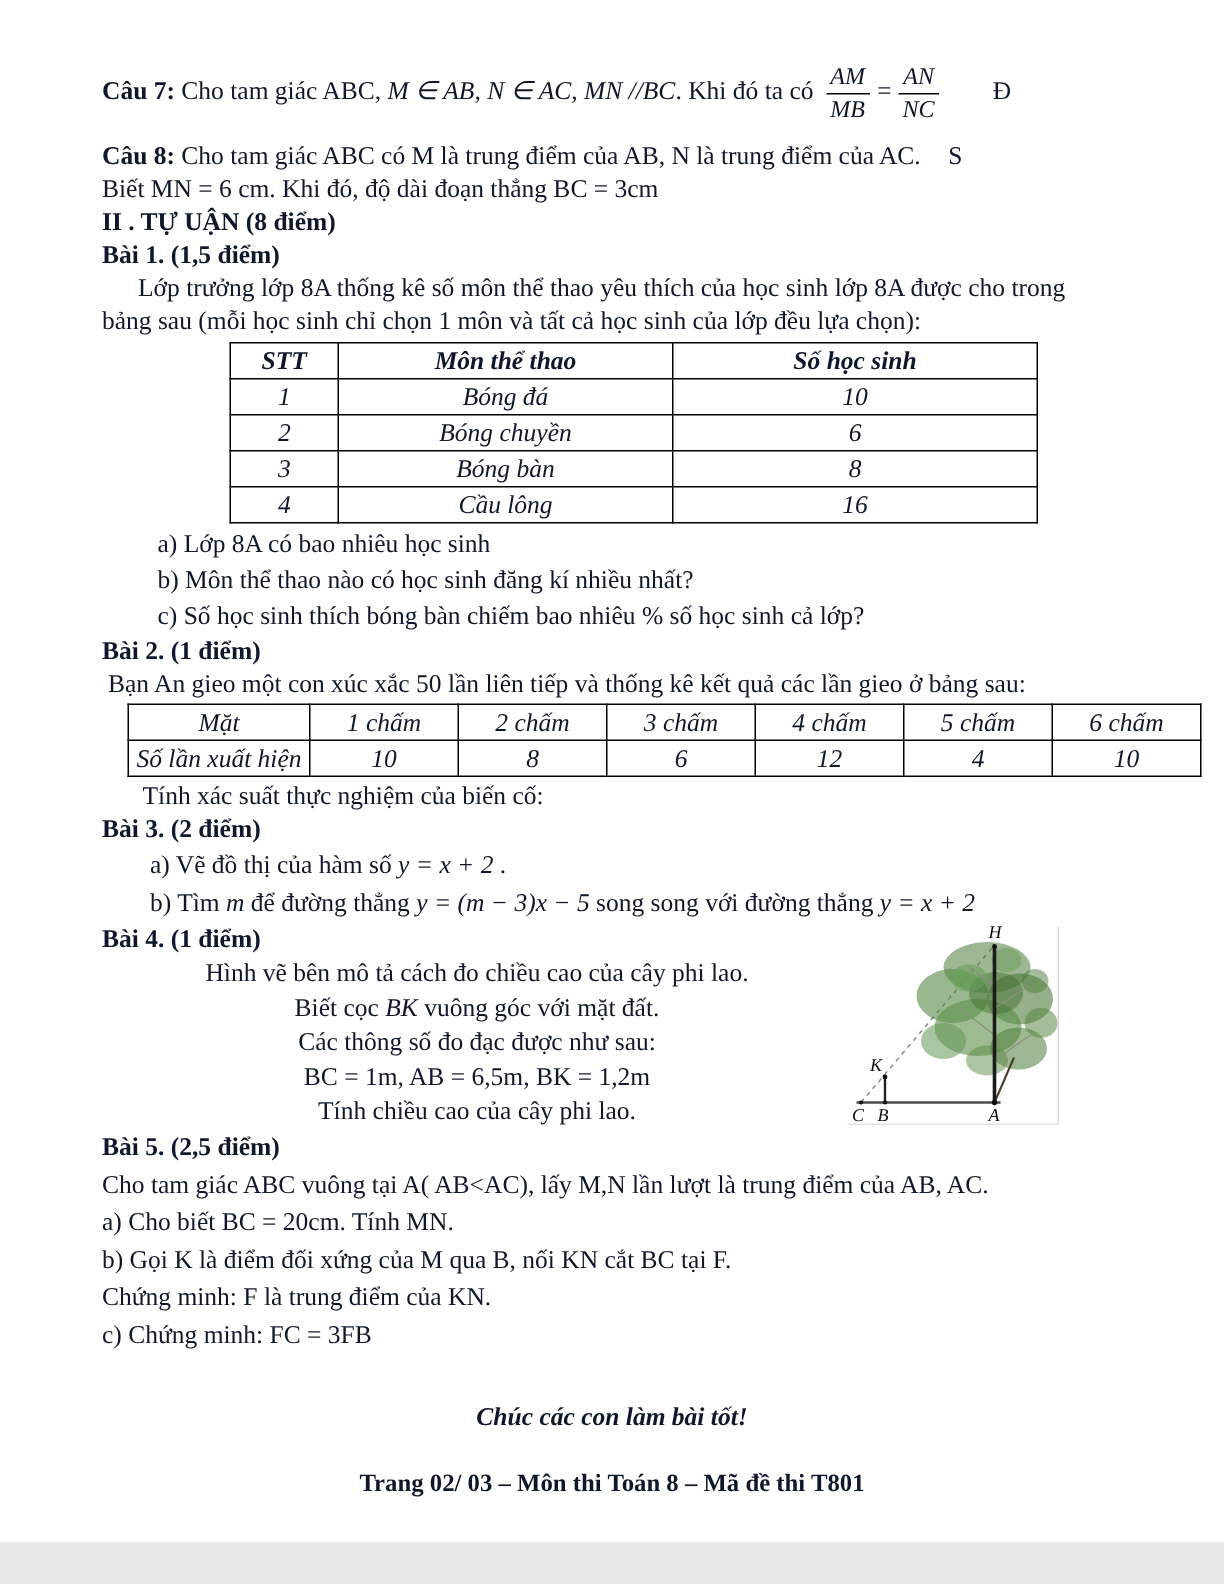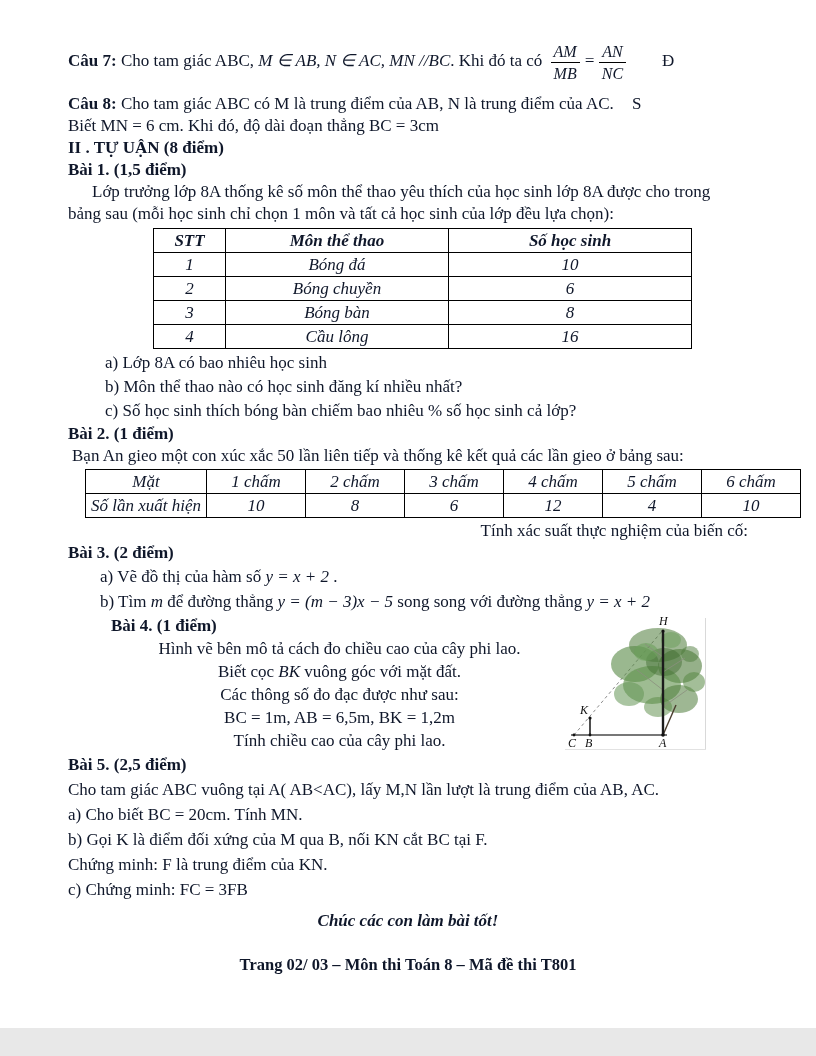--- a/index.html
+++ b/index.html
@@ -9,21 +9,21 @@
     margin:0 auto;
     background:#ffffff;
     font-family:"Liberation Serif", serif;
     font-size:17px;
     color:#0f172a;
     box-sizing:border-box;
     padding:38px 68px 0 68px;
     overflow:hidden;
   }
   .ln{line-height:22px;}
-  .lh23{line-height:23px;margin-left:43px;}
+  .lh23{line-height:23px;}
   .lh24{line-height:24px;}
   .lh25{line-height:25px;}
   b,.bold{font-weight:bold;}
   .math{font-style:italic;}
   .q7{line-height:46px;margin:0 0 9px 0;white-space:nowrap;}
   .frac{
     display:inline-block;vertical-align:middle;text-align:center;
     font-style:italic;font-size:16px;line-height:19px;margin:0 4px;
   }
   .frac .num{display:block;border-bottom:1px solid #000;padding:0 3px 1px 3px;}
@@ -33,29 +33,29 @@
   table{border-collapse:collapse;font-size:17px;font-style:italic;}
   td,th{border:1px solid #000;text-align:center;vertical-align:middle;height:23px;padding:0 4px;font-weight:normal;}
   th{font-weight:bold;}
   .tbl1{margin:3px 0 2px 85px;width:515px;table-layout:fixed;}
   .tbl1 .c0{width:63px;} .tbl1 .c1{width:214px;} .tbl1 .c2{width:234px;}
   .tbl2{margin:2px 0 2px 17px;width:666px;table-layout:fixed;}
   .tbl2 .c0{width:112px;} .tbl2 .cx{width:90px;}
   .ind-para{padding-left:24px;}
   .ind-items1{padding-left:37px;}
   .ind-intro2{padding-left:4px;}
-  .ind-note{padding-left:27px;text-align:right;}
+  .ind-note{padding-left:27px;}
   .ind-items2{padding-left:19px;}
   .ind-items3{padding-left:32px;}
   .bai4{position:relative;}
   .bai4-text{width:500px;text-align:center;}
   .figure{position:absolute;left:495px;top:-2px;width:145px;height:143px;}
   .footer-wish{
     text-align:center;font-weight:bold;font-style:italic;
-    margin-top:8px;line-height:22px;
+    margin-top:32px;line-height:22px;
   }
   .footer-page{
     text-align:center;font-weight:bold;font-size:16.5px;
     margin-top:22px;line-height:22px;
   }
 </style>
 </head>
 <body>
 
 <div class="page">

